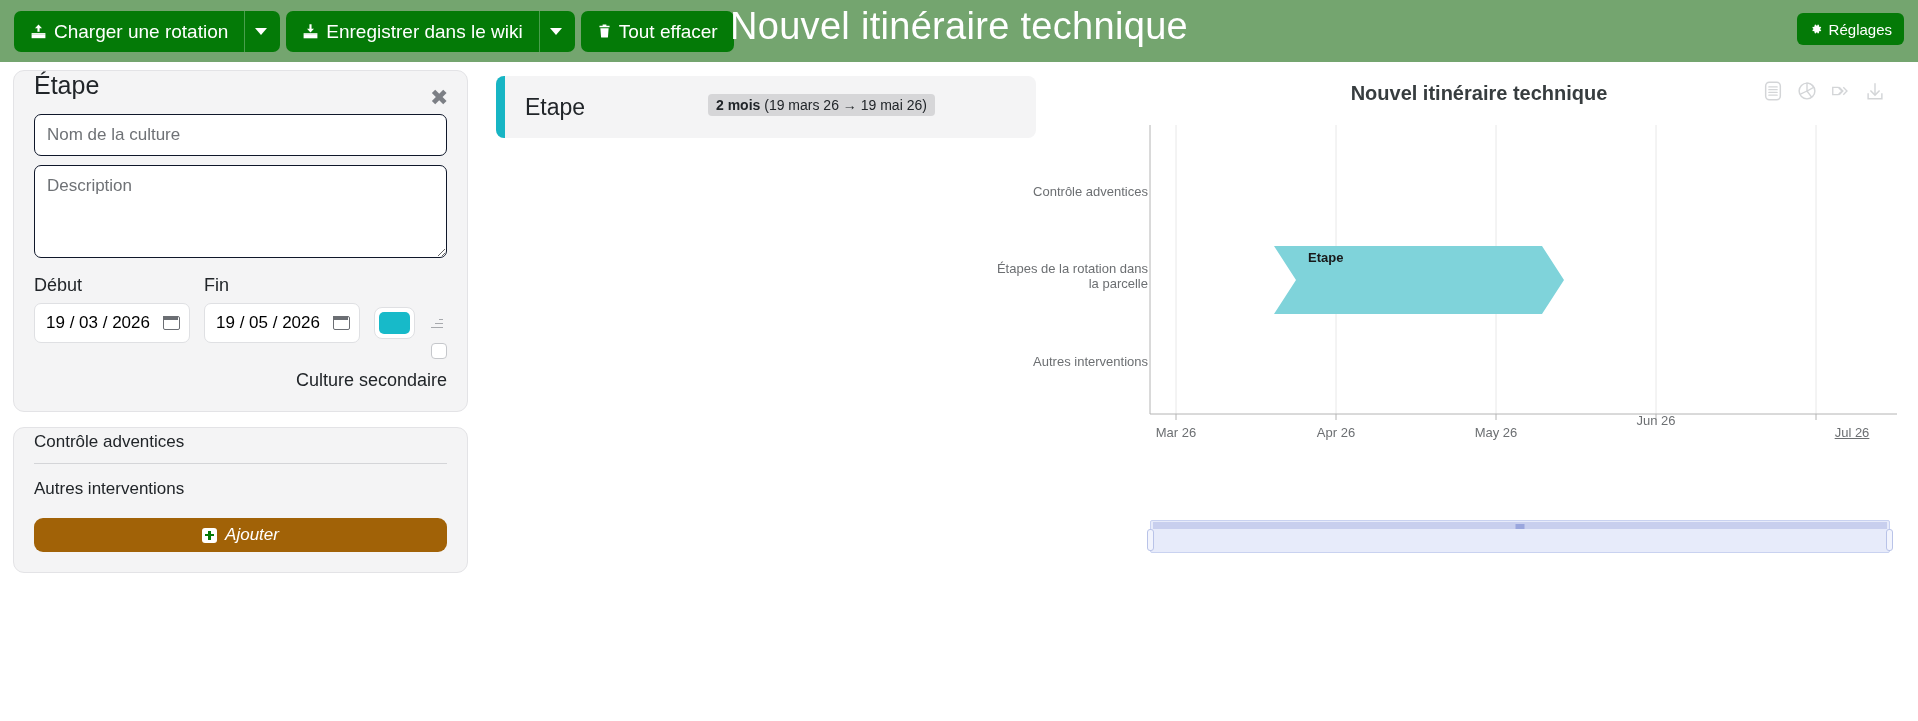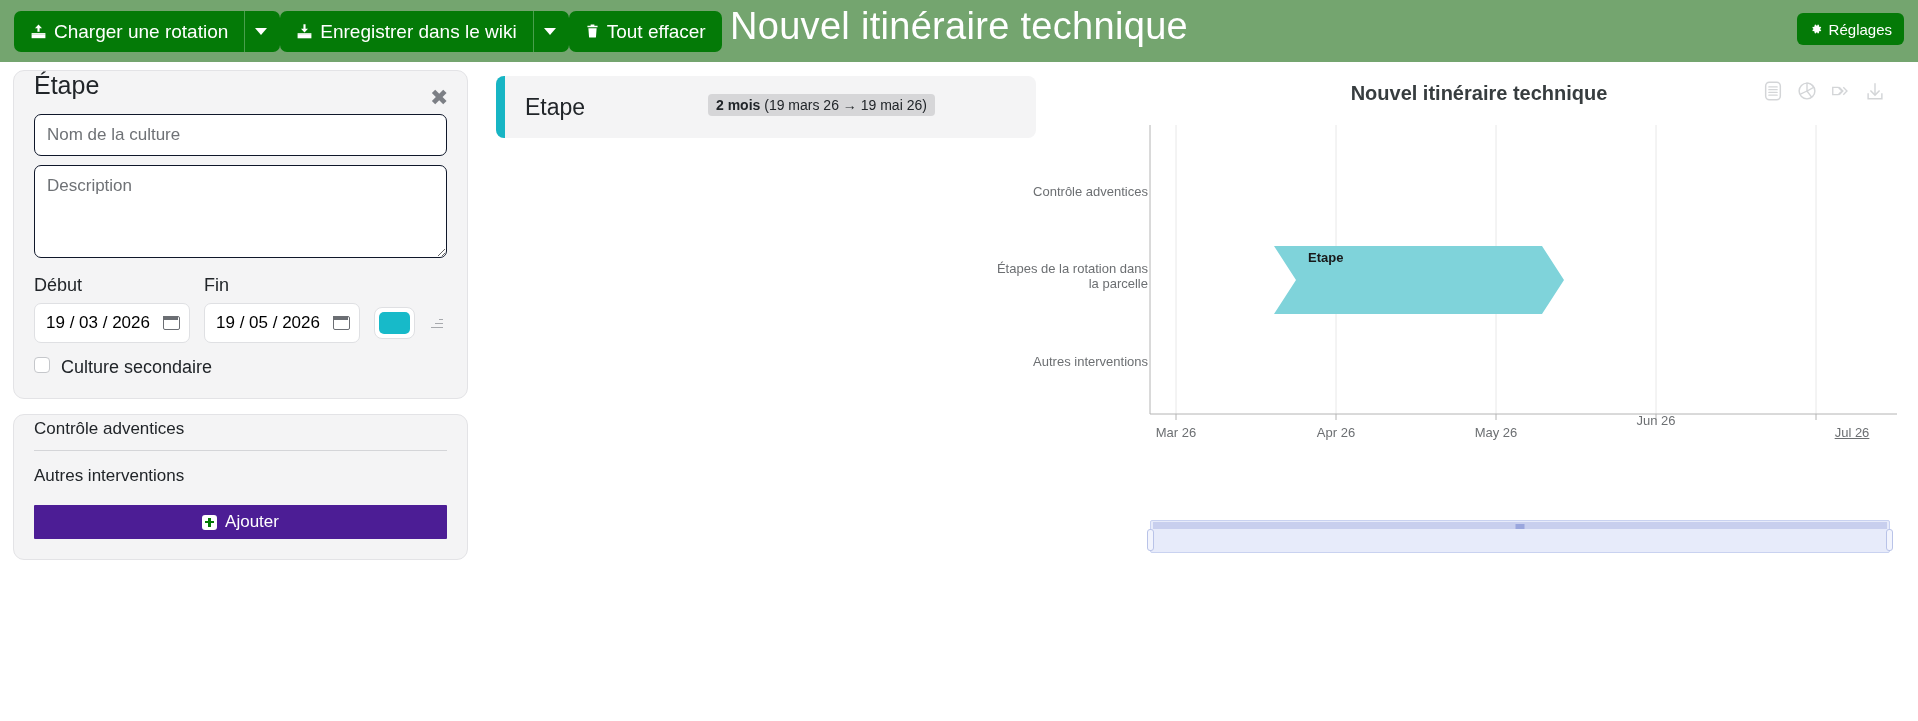--- a/index.html
+++ b/index.html
@@ -25,21 +25,21 @@
     font-family: "Liberation Sans", sans-serif;
     font-size: 19px; line-height: 1;
     padding: 0 16px; height: 41px;
     display: flex; align-items: center; gap: 7px;
     cursor: pointer; white-space: nowrap;
   }
   .gbtn.rounded { border-radius: 7px; }
   .gbtn.left  { border-radius: 7px 0 0 7px; }
   .gbtn.caret { border-radius: 0 7px 7px 0; padding: 0 13px 0 10px;
                 border-left: 1px solid rgba(255,255,255,0.28); }
-  .split { display: flex; margin-right: 0; }
+  .split { display: flex; margin-right: 6px; }
   .caret-tri {
     width: 0; height: 0;
     border-left: 6px solid transparent;
     border-right: 6px solid transparent;
     border-top: 7px solid #fff;
   }
   .title-main {
     position: absolute; left: 0; right: 0; top: 5px;
     text-align: center;
     color: #ffffff;
@@ -127,35 +127,36 @@
     width: 15px; height: 3.5px; background: #6b6e73;
   }
   .swatch-wrap {
     background: #ffffff; border: 1px solid #dfe0e3; border-radius: 8px;
     padding: 4px; cursor: pointer;
   }
   .swatch {
     width: 31px; height: 22px; border-radius: 5px;
     background: #17bac9;
   }
-  .chk-row { display: flex; align-items: flex-start; gap: 11px; margin-top: 14px; }
+  .chk-row { display: flex; align-items: flex-end; gap: 11px; margin-top: 0; flex-direction: column; }
   .chk {
     width: 16px; height: 16px; border: 1px solid #c5c7cb;
     border-radius: 4px; background: #fff; cursor: pointer; flex: none;
   }
   .chk-label { font-size: 18px; color: #212529; }
 
   .sub-item { font-size: 17px; color: #212529; padding: 4px 0 11px 0; }
   .divider { height: 1px; background: #d4d5d8; margin: 0 0 11px 0; }
   .add-btn {
     width: 100%;
-    background: #4c1d95; color: #fff; border: none; border-radius: 1px;
+    background: #a16207; color: #fff; border: none; border-radius: 9px;
     height: 34px; font-size: 17px; cursor: pointer;
     display: flex; align-items: center; justify-content: center; gap: 8px;
     margin-top: 8px;
+    font-style: italic;
   }
   .plus-ico {
     width: 15px; height: 15px; background: #fff; border-radius: 3px;
     position: relative; flex: none;
   }
   .plus-ico::before, .plus-ico::after {
     content: ""; position: absolute; background: #047a07;
   }
   .plus-ico::before { left: 6.2px; top: 3px; width: 2.6px; height: 9px; }
   .plus-ico::after  { top: 6.2px; left: 3px; height: 2.6px; width: 9px; }

